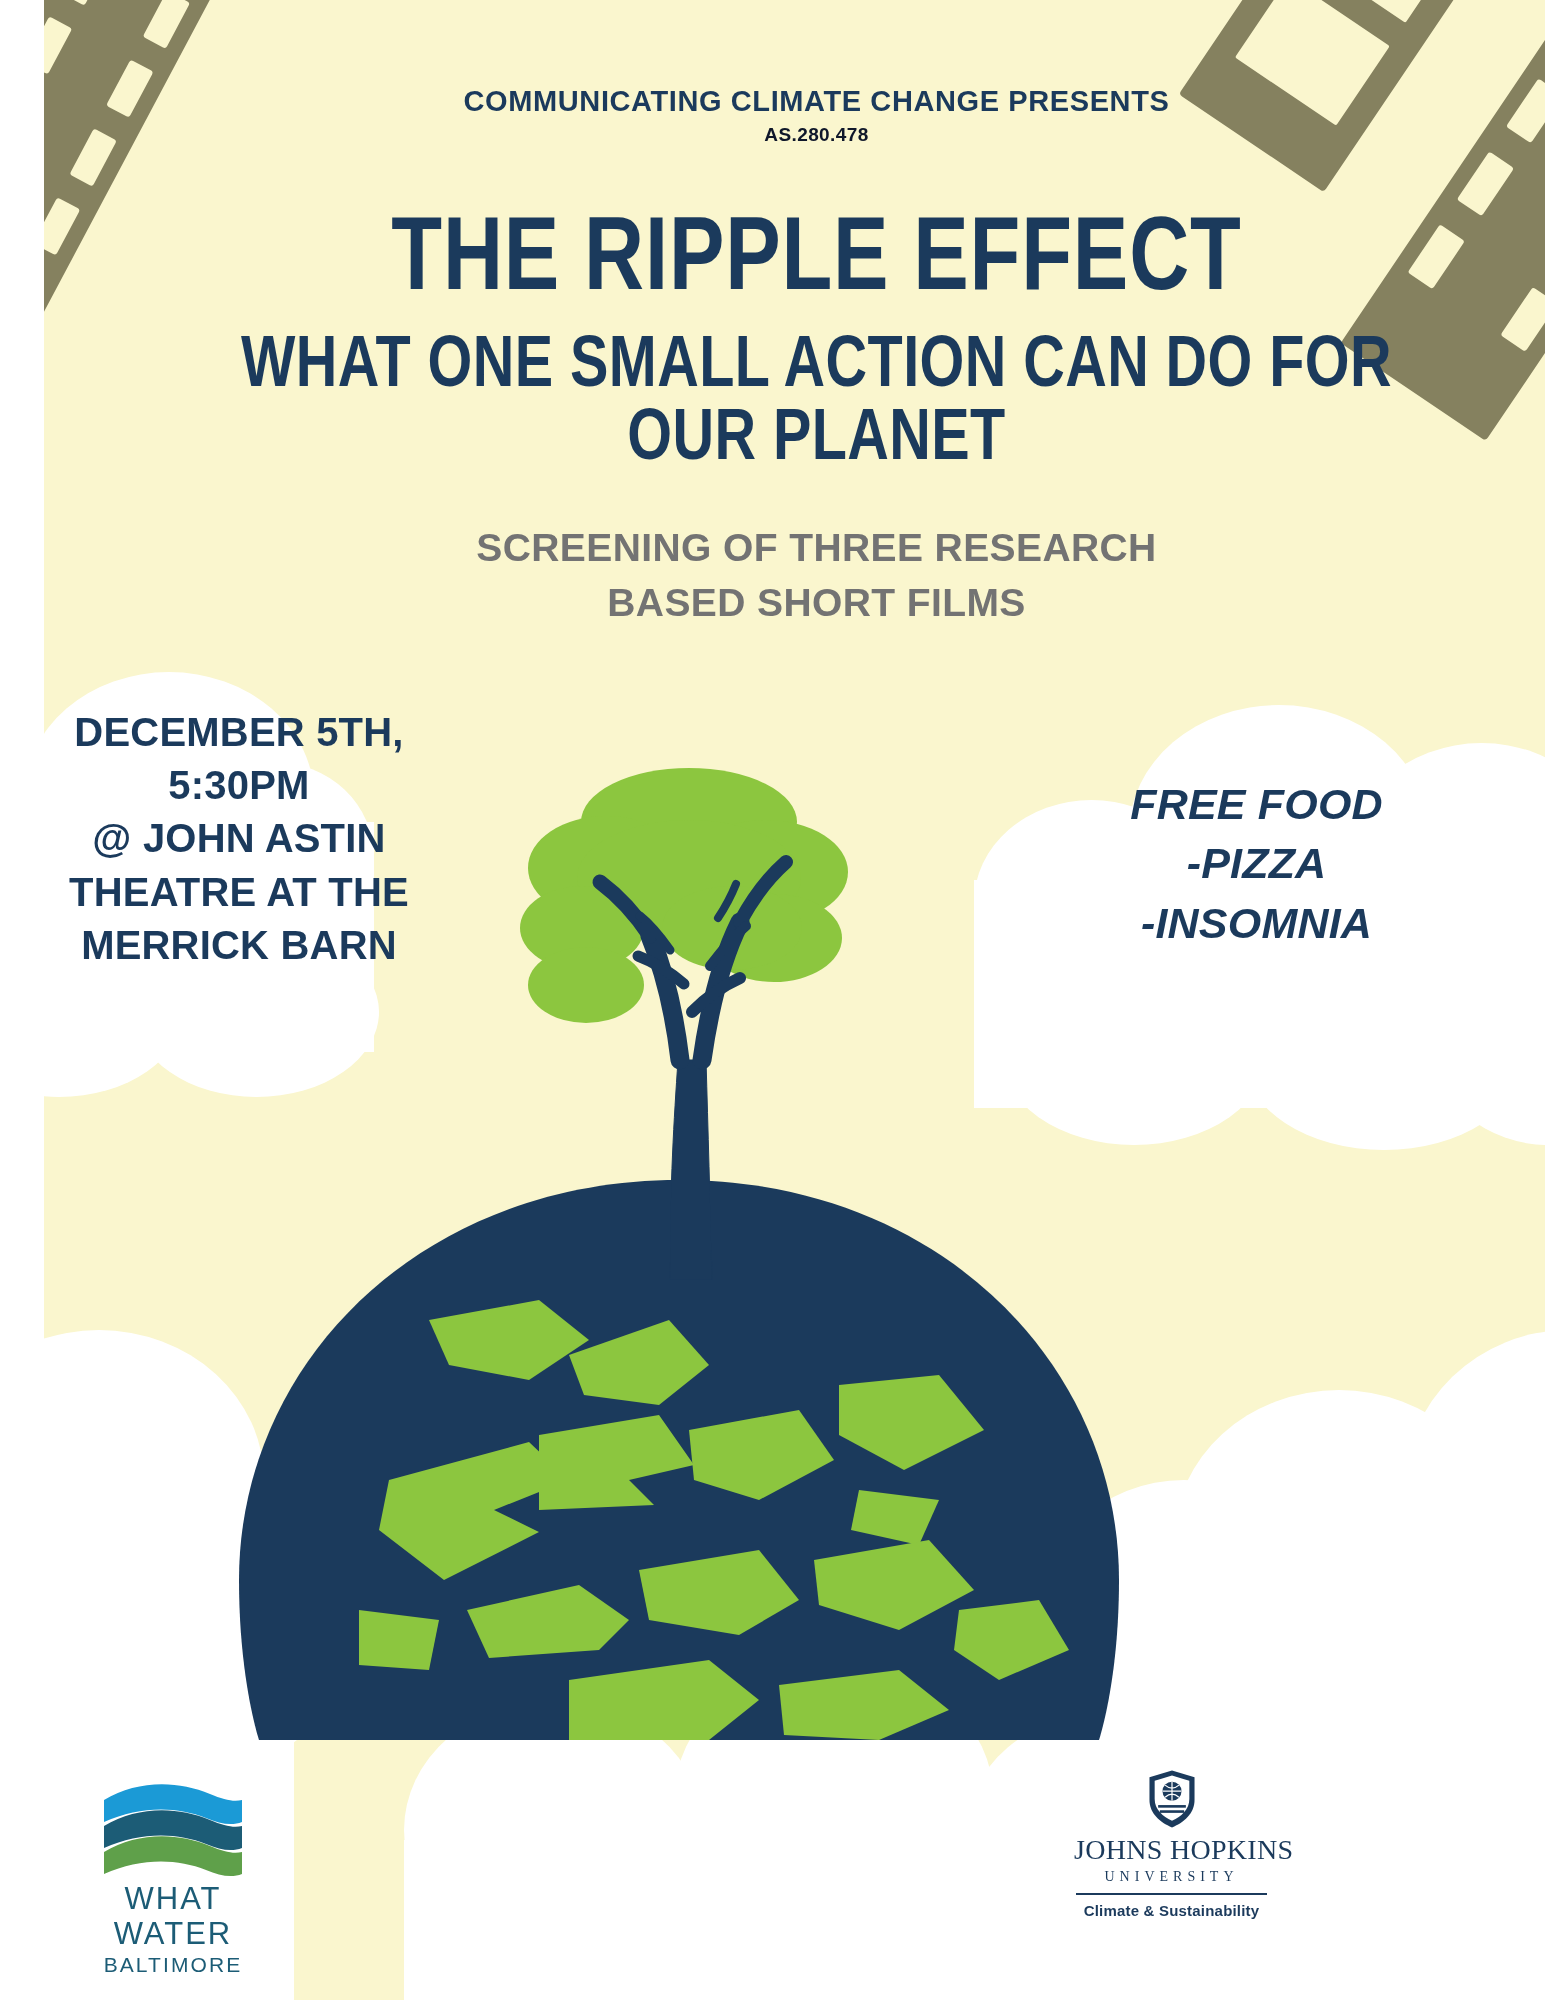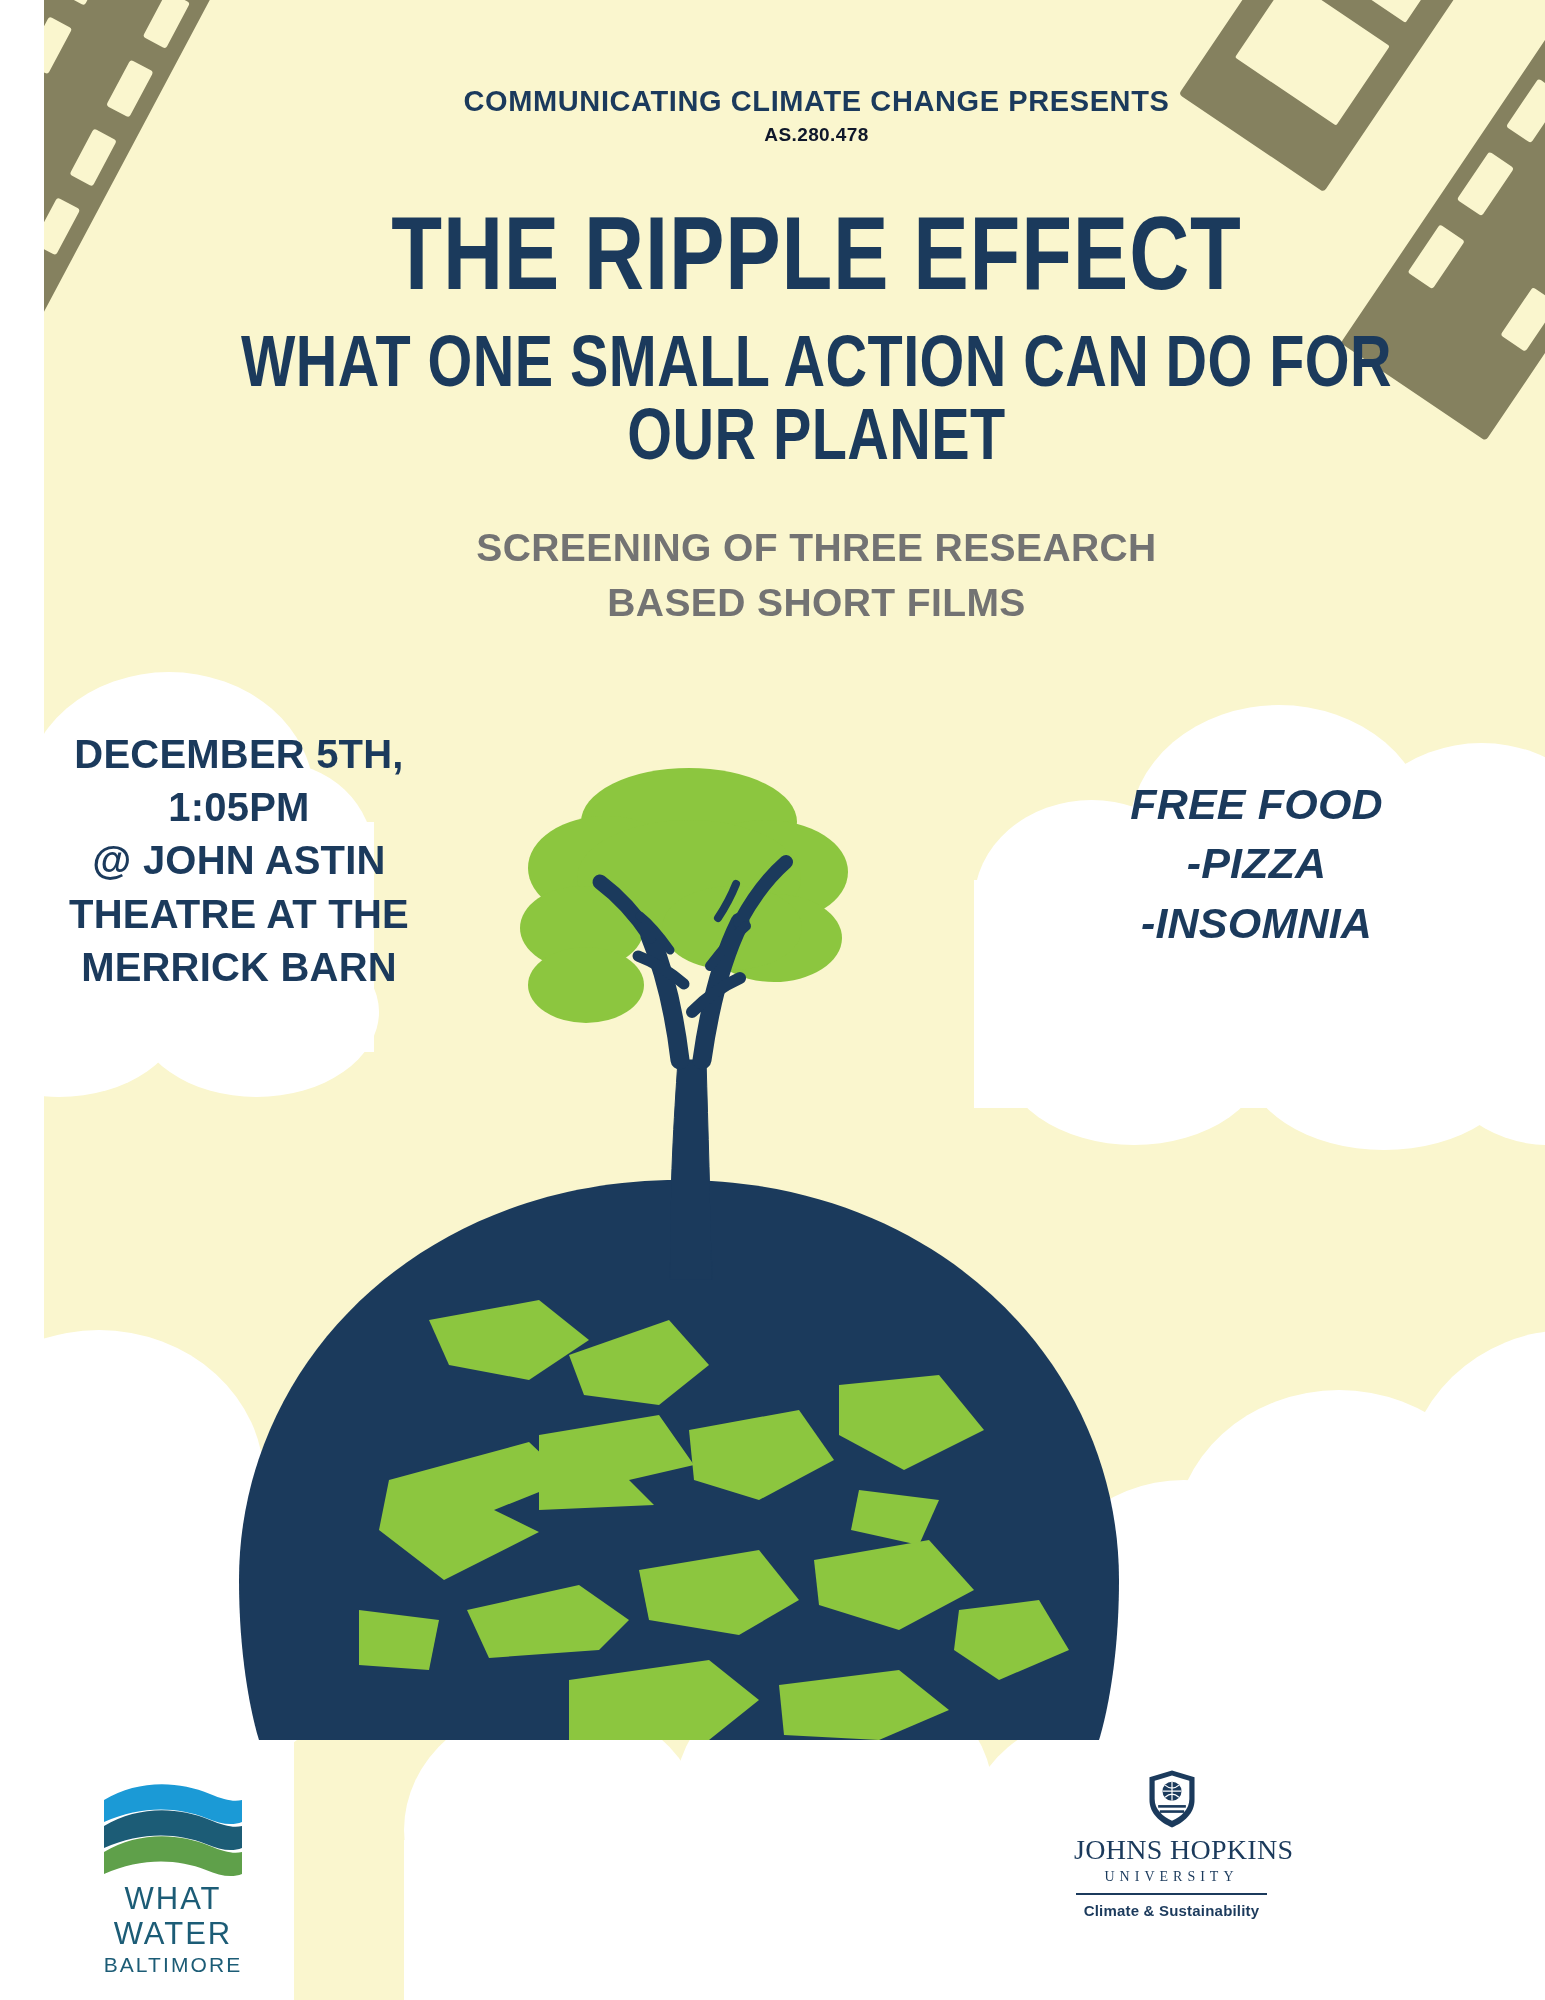--- a/index.html
+++ b/index.html
@@ -115,21 +115,21 @@
   }
 
   .cloud-text {
     position:absolute;
     color:#1B3A5C;
     font-weight:bold;
     z-index:6;
     text-align:center;
   }
   .left-text {
-    left:0px; top:728px; width:390px;
+    left:0px; top:706px; width:390px;
     font-size:40px;
     line-height:1.33;
     letter-spacing:0.2px;
   }
   .right-text {
     left:900px; top:775px; width:625px;
     font-size:43px;
     line-height:1.38;
     letter-spacing:0.2px;
     text-align:center;
@@ -310,21 +310,21 @@
       <path d="M218 252 C232 238 248 226 266 218" stroke-width="12" fill="none"></path>
       <path d="M210 224 C196 212 180 202 164 196" stroke-width="11" fill="none"></path>
       <path d="M236 206 C248 190 260 176 272 166" stroke-width="10" fill="none"></path>
       <path d="M196 190 C186 176 176 164 166 156" stroke-width="9" fill="none"></path>
       <path d="M244 158 C252 146 258 134 262 124" stroke-width="8" fill="none"></path>
     </g>
   </svg>
 
   <div class="cloud-text left-text">
     <div>DECEMBER 5TH,</div>
-    <div>1:05PM</div>
+    <div>5:30PM</div>
     <div>@ JOHN ASTIN</div>
     <div>THEATRE AT THE</div>
     <div>MERRICK BARN</div>
   </div>
 
   <div class="cloud-text right-text">
     <div>FREE FOOD</div>
     <div>-PIZZA</div>
     <div>-INSOMNIA</div>
   </div>

